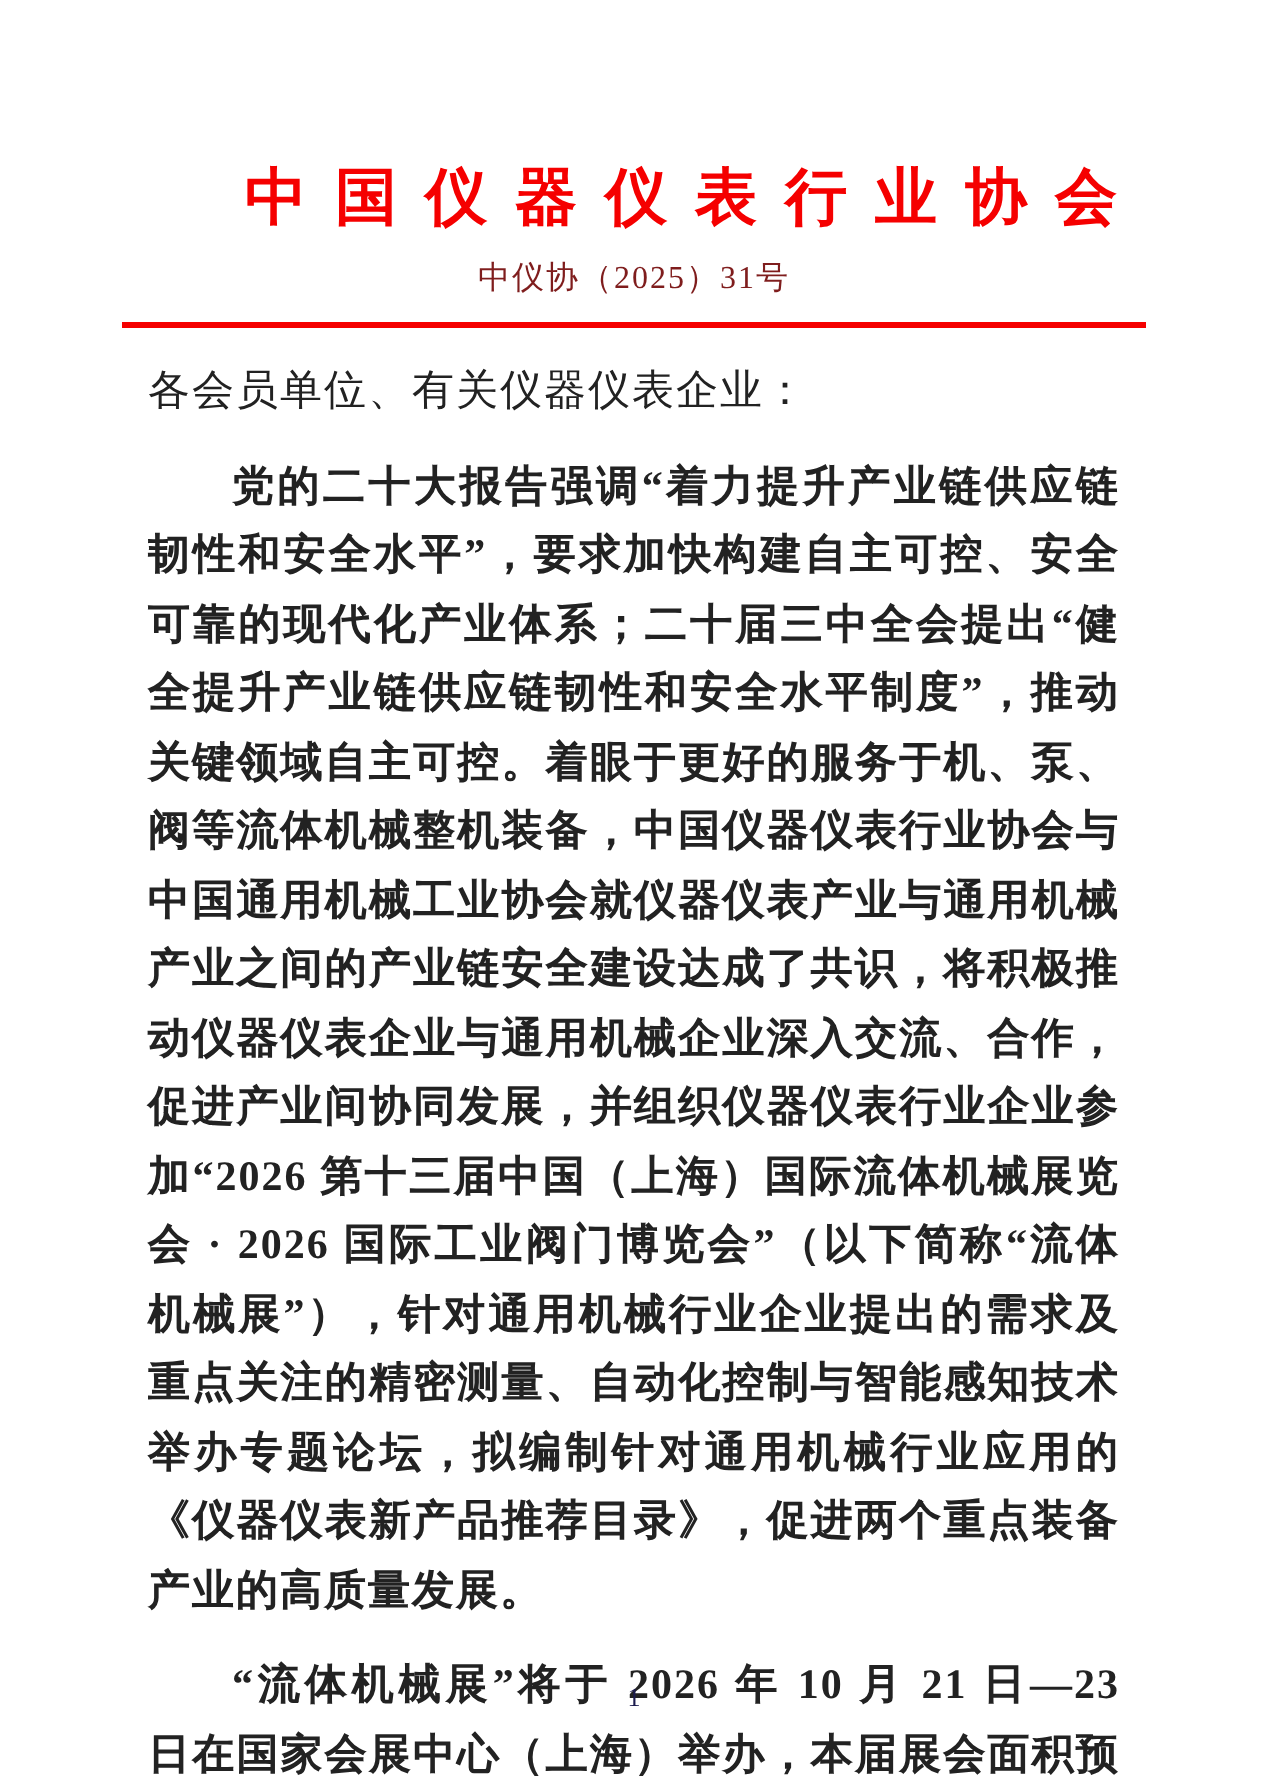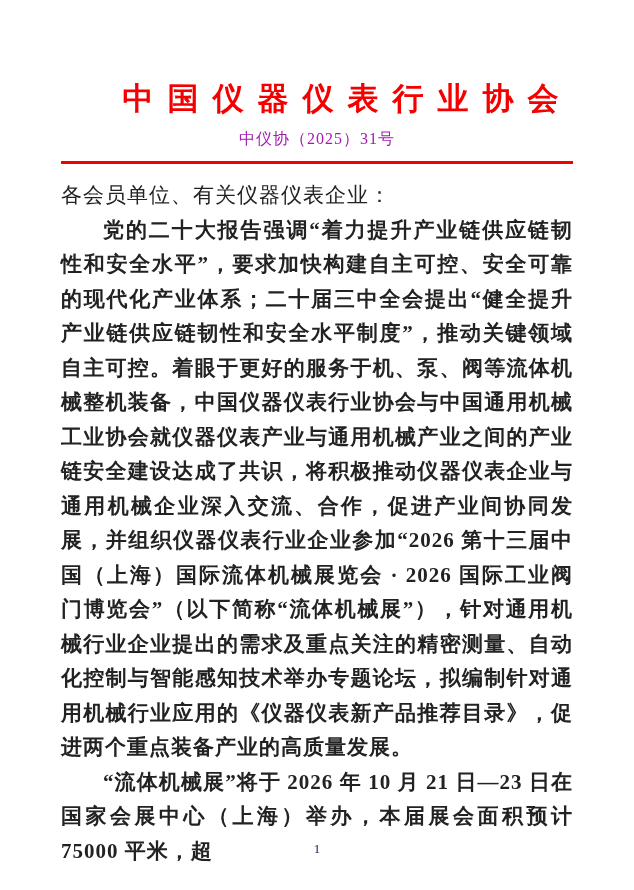--- a/index.html
+++ b/index.html
@@ -26,21 +26,21 @@
     letter-spacing: 14px;
     text-indent: 14px;
     white-space: nowrap;
     padding-left: 47px;
   }
   .doc-number {
     margin-top: 9px;
     text-align: center;
     font-size: 16px;
     letter-spacing: 1px;
-    color: #a21caf;
+    color: #7f1d1d;
   }
   .red-line {
     margin: 11px 61px 0 61px;
     height: 3px;
     background: #f50000;
     border: none;
   }
   .letter-title {
     margin-top: 21px;
     text-align: center;
@@ -54,21 +54,21 @@
     margin-top: 14px;
     padding: 0 61px;
     font-size: 21px;
     line-height: 34.5px;
     text-align: justify;
     text-justify: inter-ideograph;
     letter-spacing: 1px;
     color: #222222;
   }
   .letter-body p {
-    margin: 0;
+    margin: 13px;
   }
   .salutation {
     text-indent: 0;
   }
   .para {
     text-indent: 2em;
     font-weight: bold;
   }
   .page-number {
     position: absolute;

